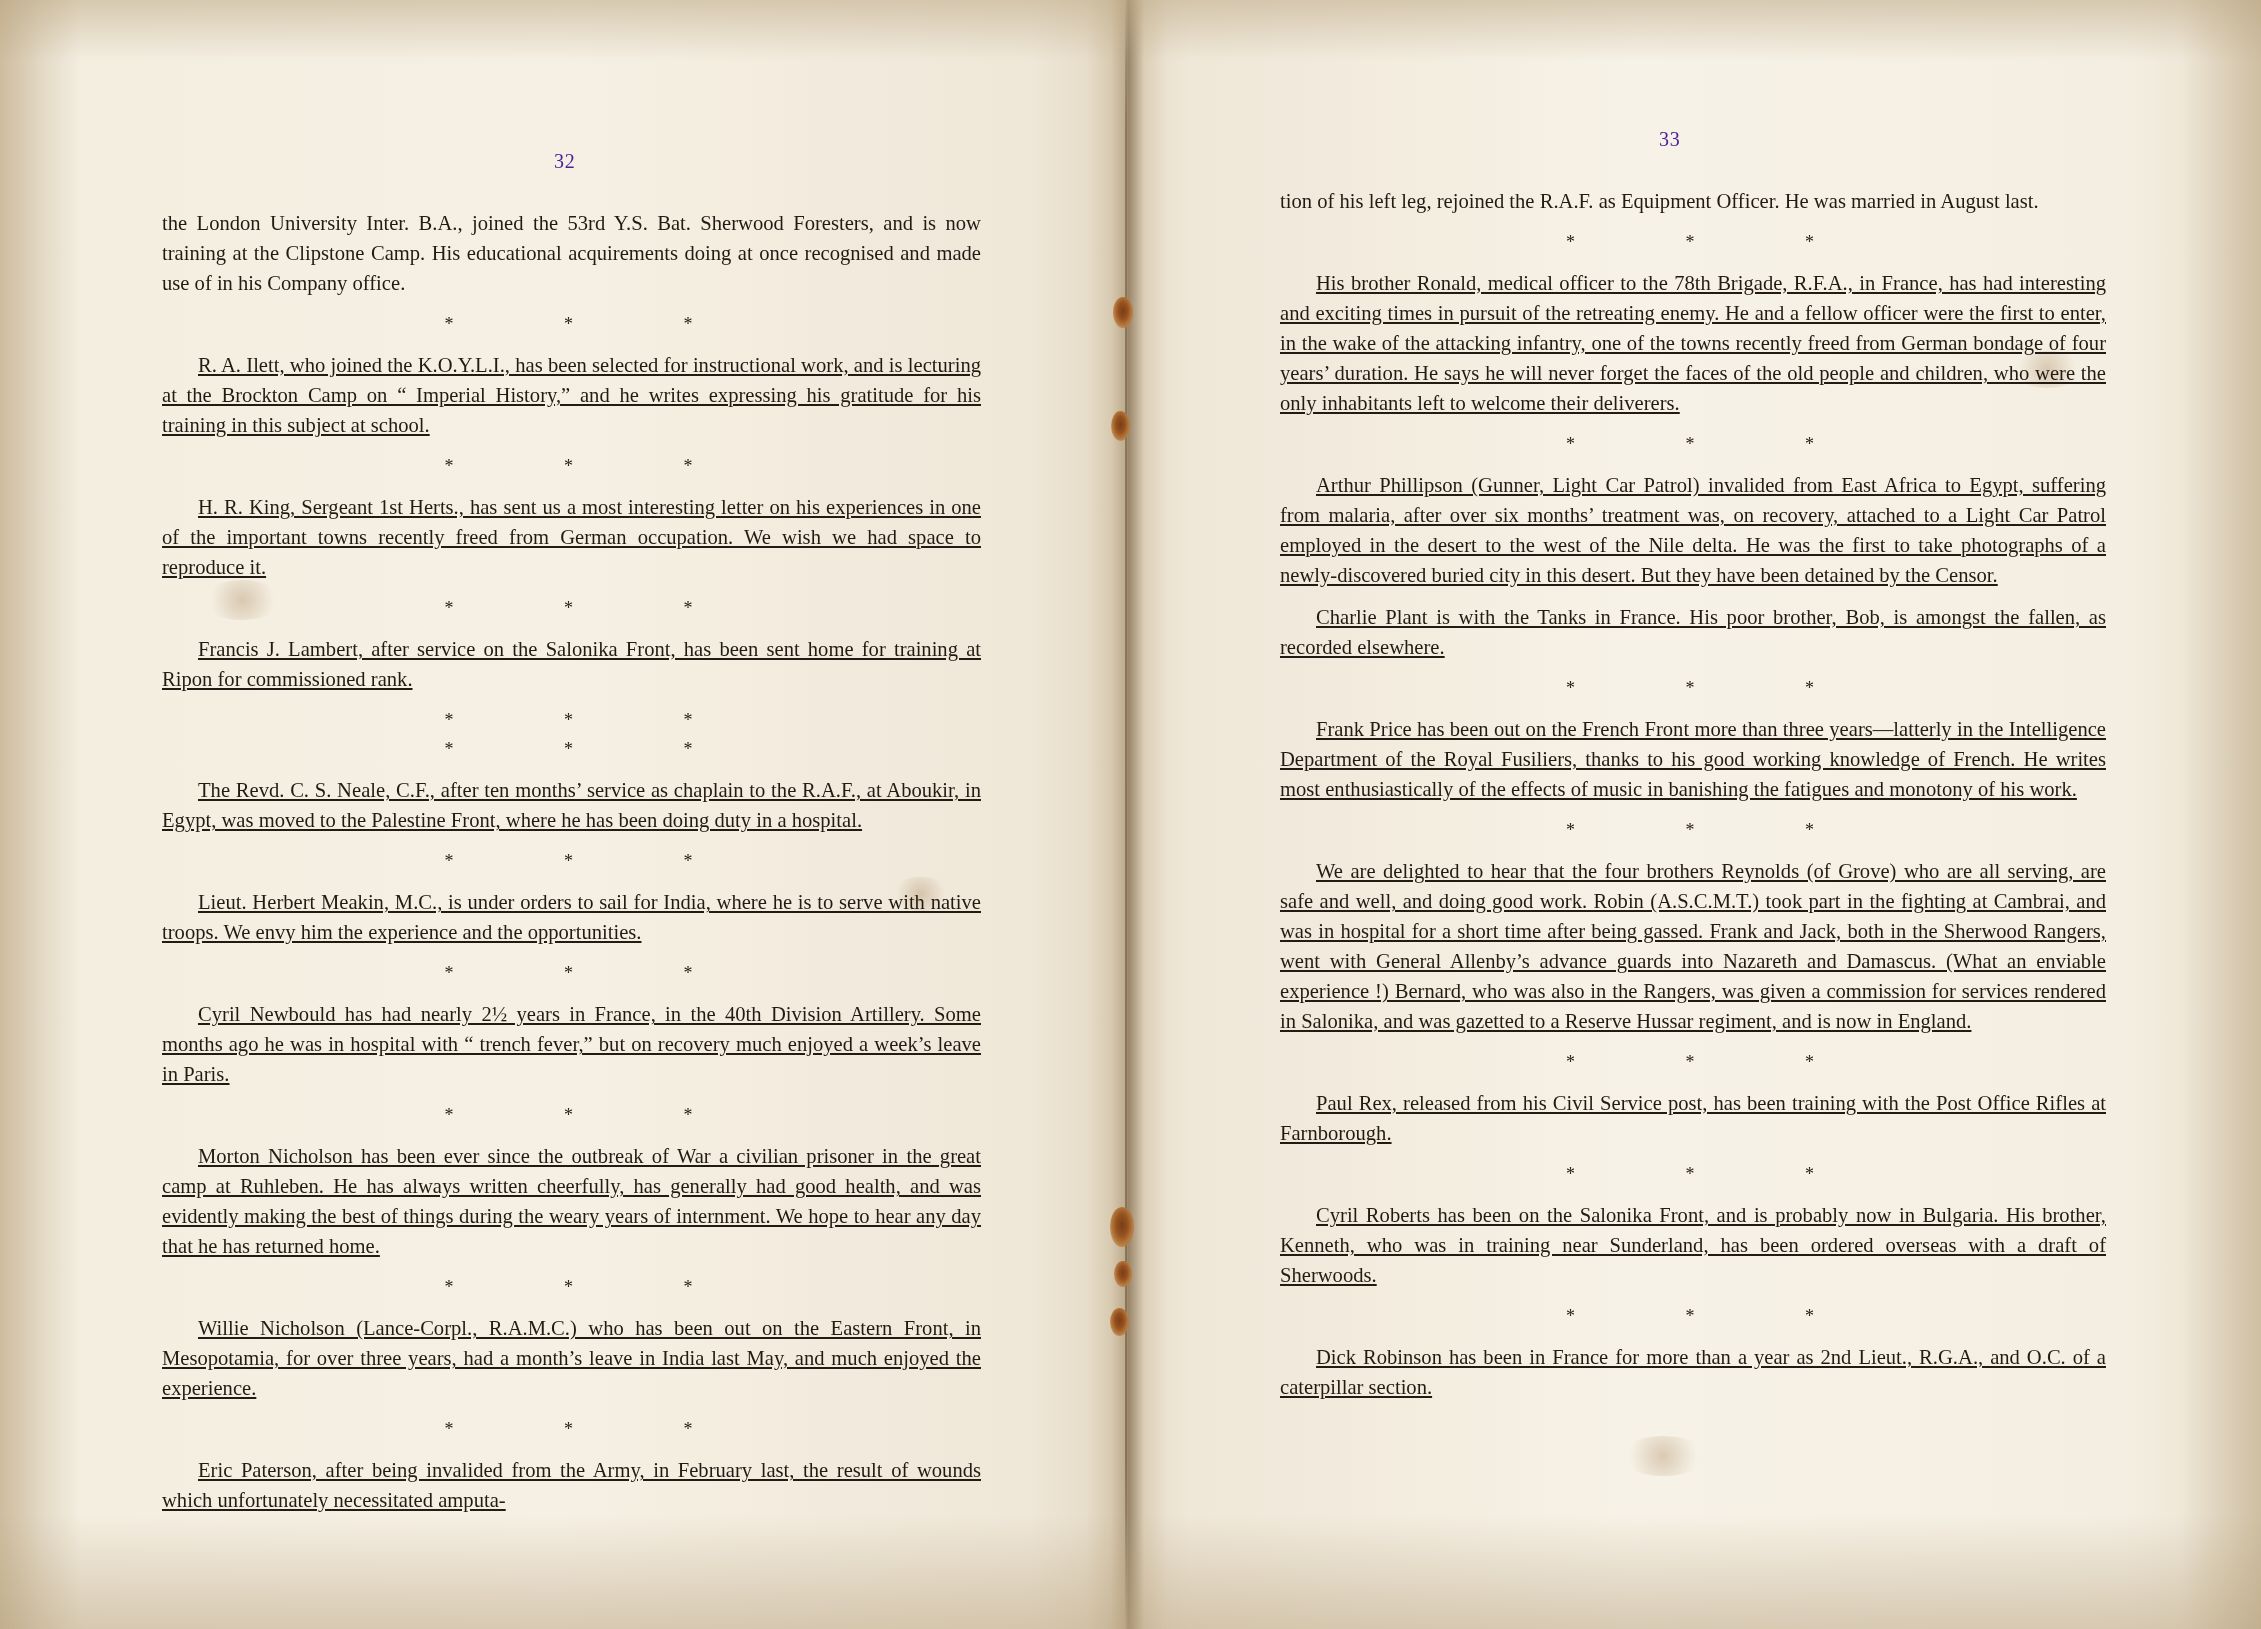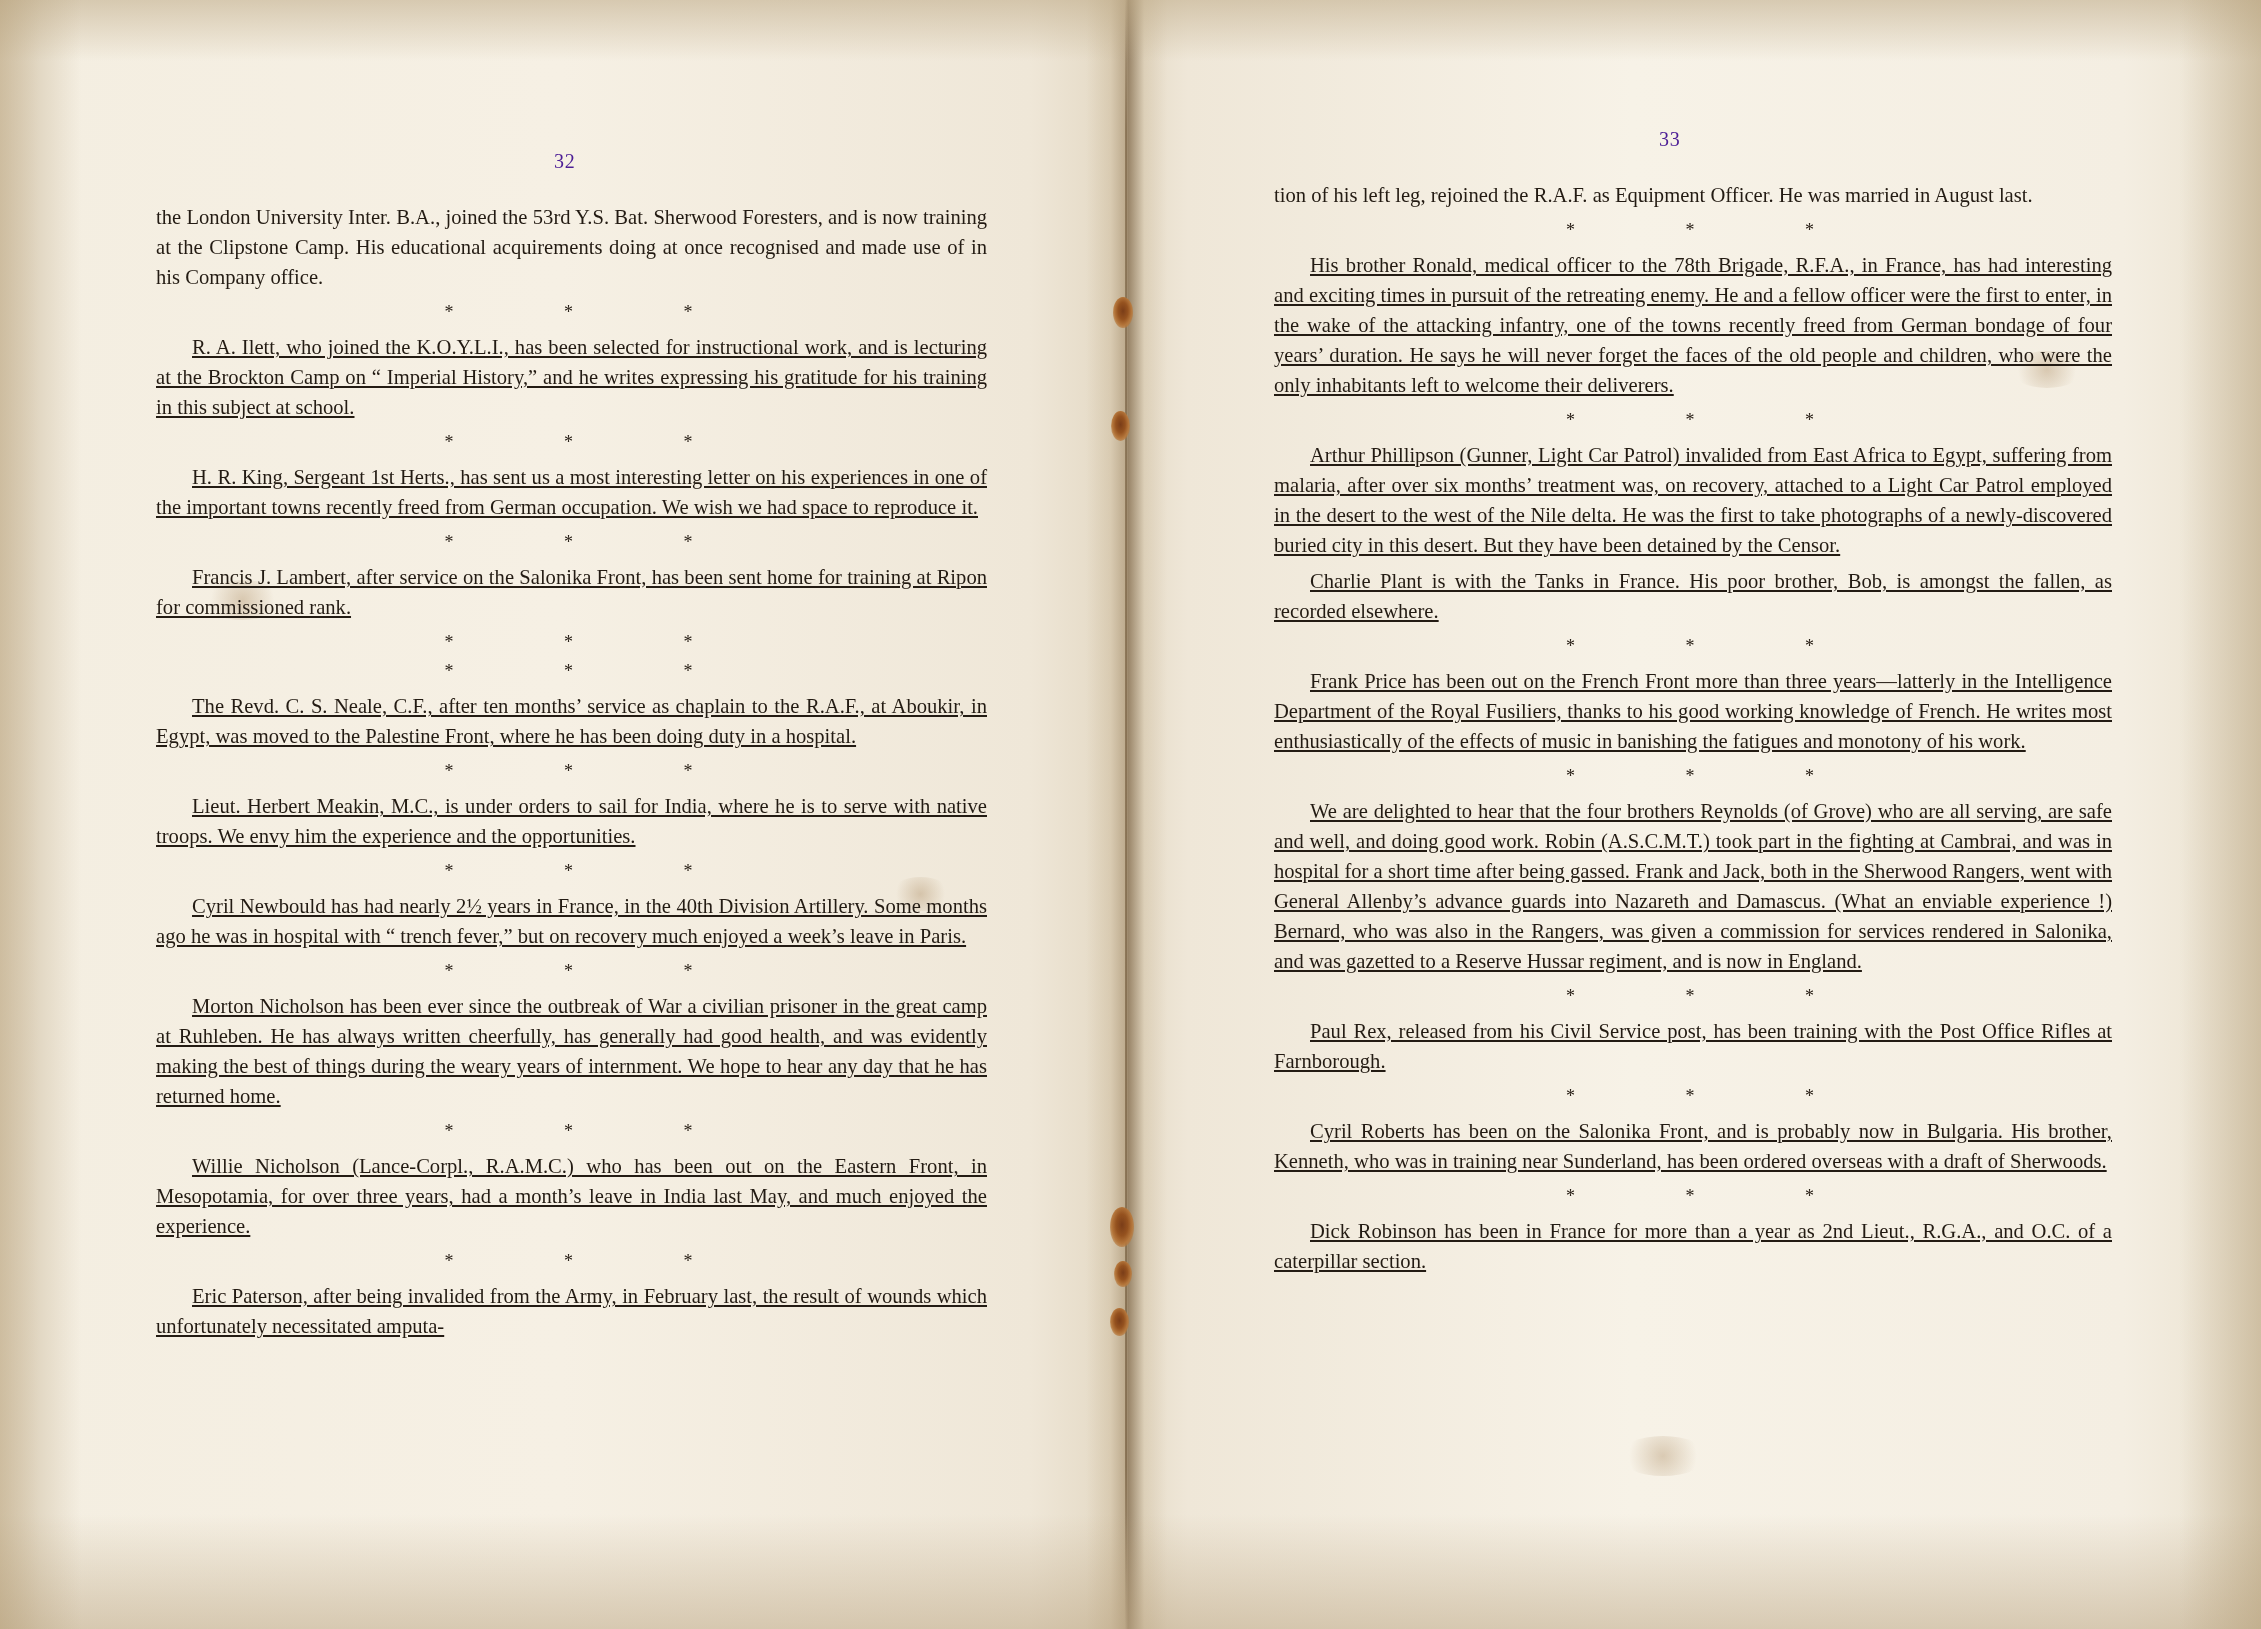--- a/index.html
+++ b/index.html
@@ -119,21 +119,21 @@
     width: 100%;
     font-size: 20.6px;
     line-height: 30px;
     text-align: justify;
     color: #241b12;
     text-rendering: optimizeLegibility;
   }
   .col-right .body { top: 174px; }
 
   p {
-    margin: 6px;
+    margin: 12px;
     text-indent: 0;
     text-align: justify;
   }
   p.indent { text-indent: 36px; text-decoration: underline; }
   p.cont   { text-indent: 0; }
 
   .stars {
     text-align: center;
     letter-spacing: 53px;
     margin: 1.3px 0 1.3px 0;

